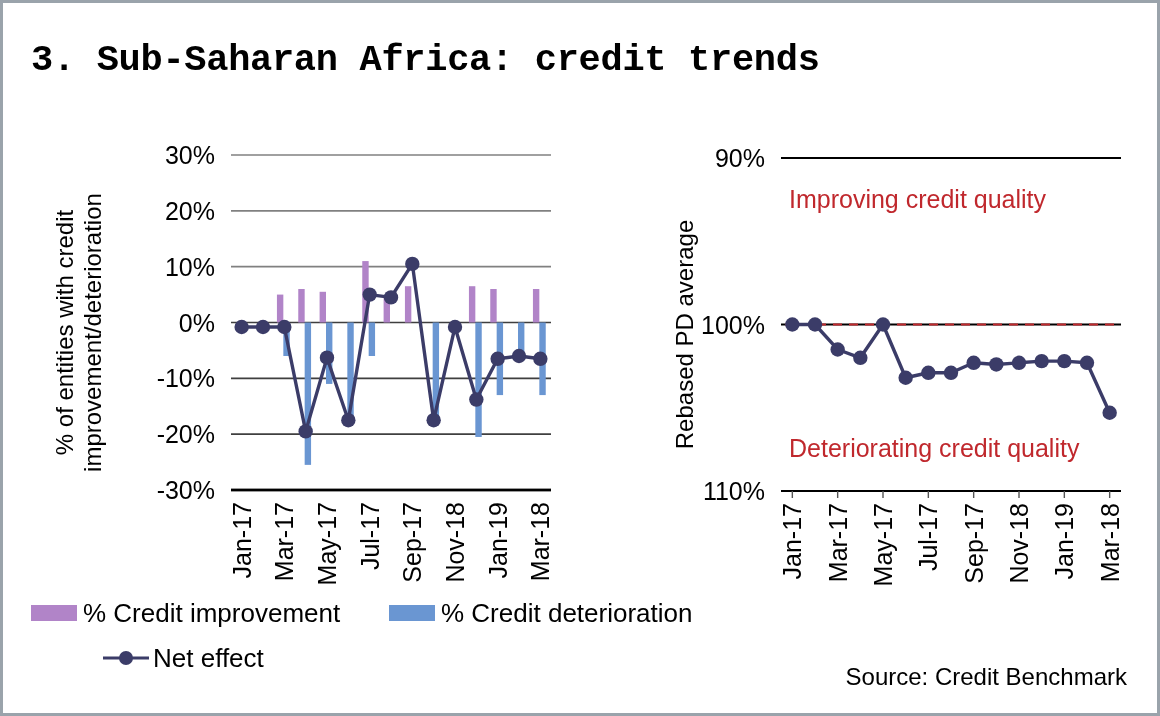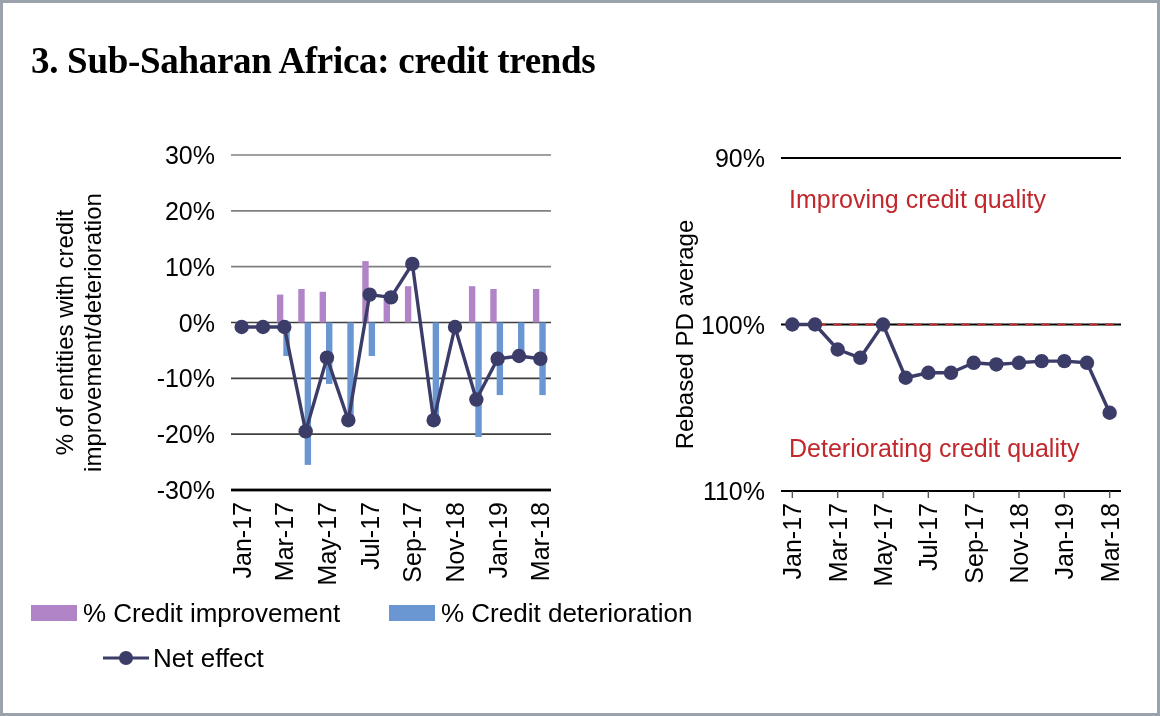--- a/index.html
+++ b/index.html
@@ -21,21 +21,21 @@
   }
   #title {
     position: absolute;
     left: 28px;
     top: 36px;
     font-size: 37px;
     font-weight: 700;
     color: #000000;
     letter-spacing: -0.3px;
     white-space: nowrap;
-    font-family: Liberation Serif, serif;
+    font-family: Liberation Mono, monospace;
   }
   .chartsvg {
     position: absolute;
     top: 0;
     left: 0;
   }
   #source {
     position: absolute;
     right: 30px;
     bottom: 22px;
@@ -181,14 +181,15 @@
         <rect x="28" y="602" width="46" height="16" fill="#b184c8"></rect>
         <text x="80" y="619" class="legend-text">% Credit improvement</text>
         <rect x="386" y="602" width="46" height="16" fill="#6a96d2"></rect>
         <text x="438" y="619" class="legend-text">% Credit deterioration</text>
         <line x1="100" x2="146" y1="655" y2="655" stroke="#3b3c68" stroke-width="3.2"></line>
         <circle cx="123" cy="655" r="7" fill="#3b3c68"></circle>
         <text x="150" y="664" class="legend-text">Net effect</text>
       </g>
     </svg>
 
+  <div id="source">Source: Credit Benchmark</div>
 
 </div>
 
 </body></html>

